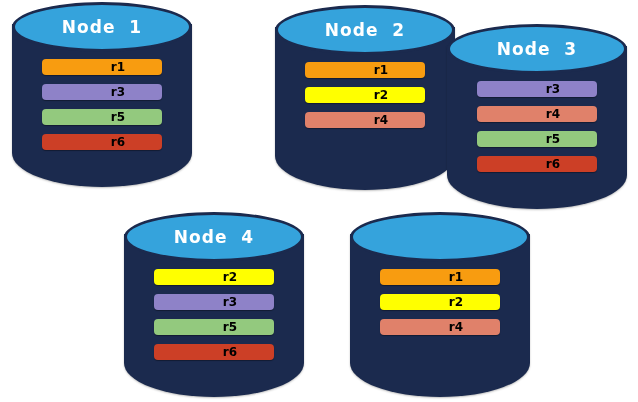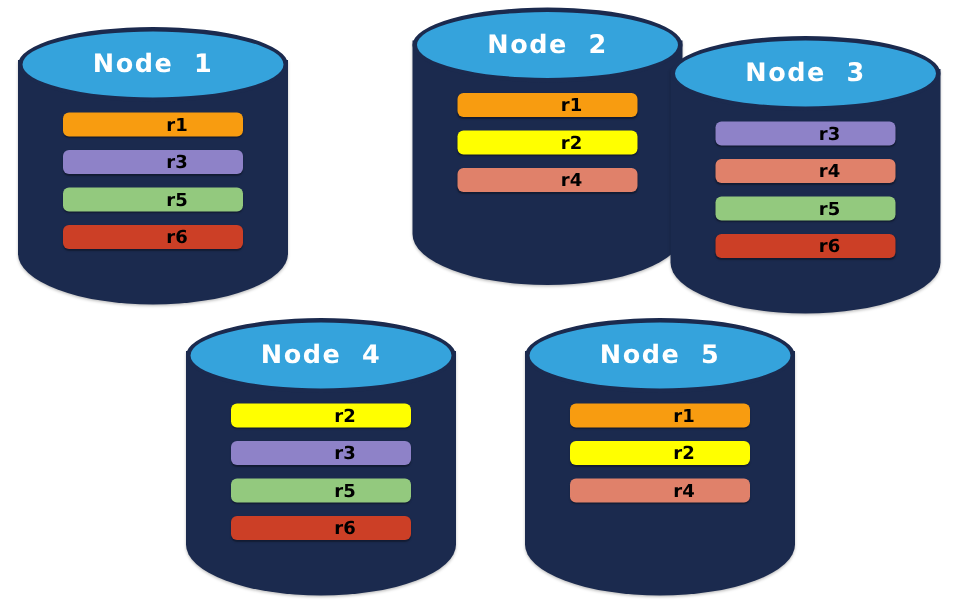--- a/index.html
+++ b/index.html
@@ -79,21 +79,21 @@
     border-radius: 4px;
     text-align: center;
     color: #000000;
     font-size: 12px;
     font-weight: bold;
     box-shadow: 0 1px 1px rgba(0,0,0,0.35);
     padding-left: 32px;
   }
 
   
-  #node-1 { left: 12px;  top: 18px;  }
+  #node-1 { left: 12px;  top: 2px;  }
   #node-2 { left: 231px; top: 5px; margin-left: 44px;  }
   #node-3 { left: 447px; top: 24px;  }
   #node-4 { left: 124px; top: 212px; }
   #node-5 { left: 350px; top: 212px; }
 </style>
 </head>
 <body>
 
 <div id="canvas" style="background: rgb(255, 255, 255);">
 
@@ -140,21 +140,20 @@
         <div class="replica" style="background: rgb(255, 255, 0);">r2</div>
         <div class="replica" style="background: rgb(142, 130, 200);">r3</div>
         <div class="replica" style="background: rgb(147, 201, 126);">r5</div>
         <div class="replica" style="background: rgb(204, 63, 38);">r6</div>
       </div>
   </div>
 
   <div class="node" id="node-5">
     <div class="node-body"></div>
     <div class="node-top"></div>
-    <div class="node-title">Node  5</div>
     <div class="replica-list">
         <div class="replica" style="background: rgb(248, 156, 16);">r1</div>
         <div class="replica" style="background: rgb(255, 255, 0);">r2</div>
         <div class="replica" style="background: rgb(224, 129, 106);">r4</div>
       </div>
   </div>
 
 </div>
 
 </body></html>

